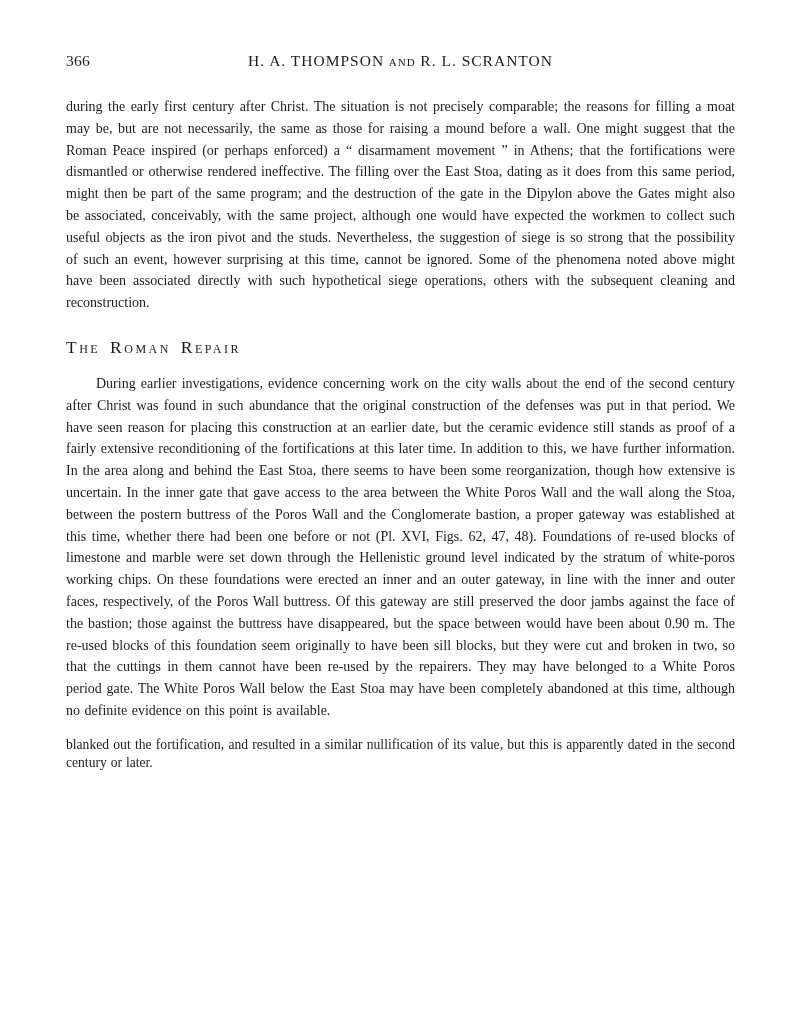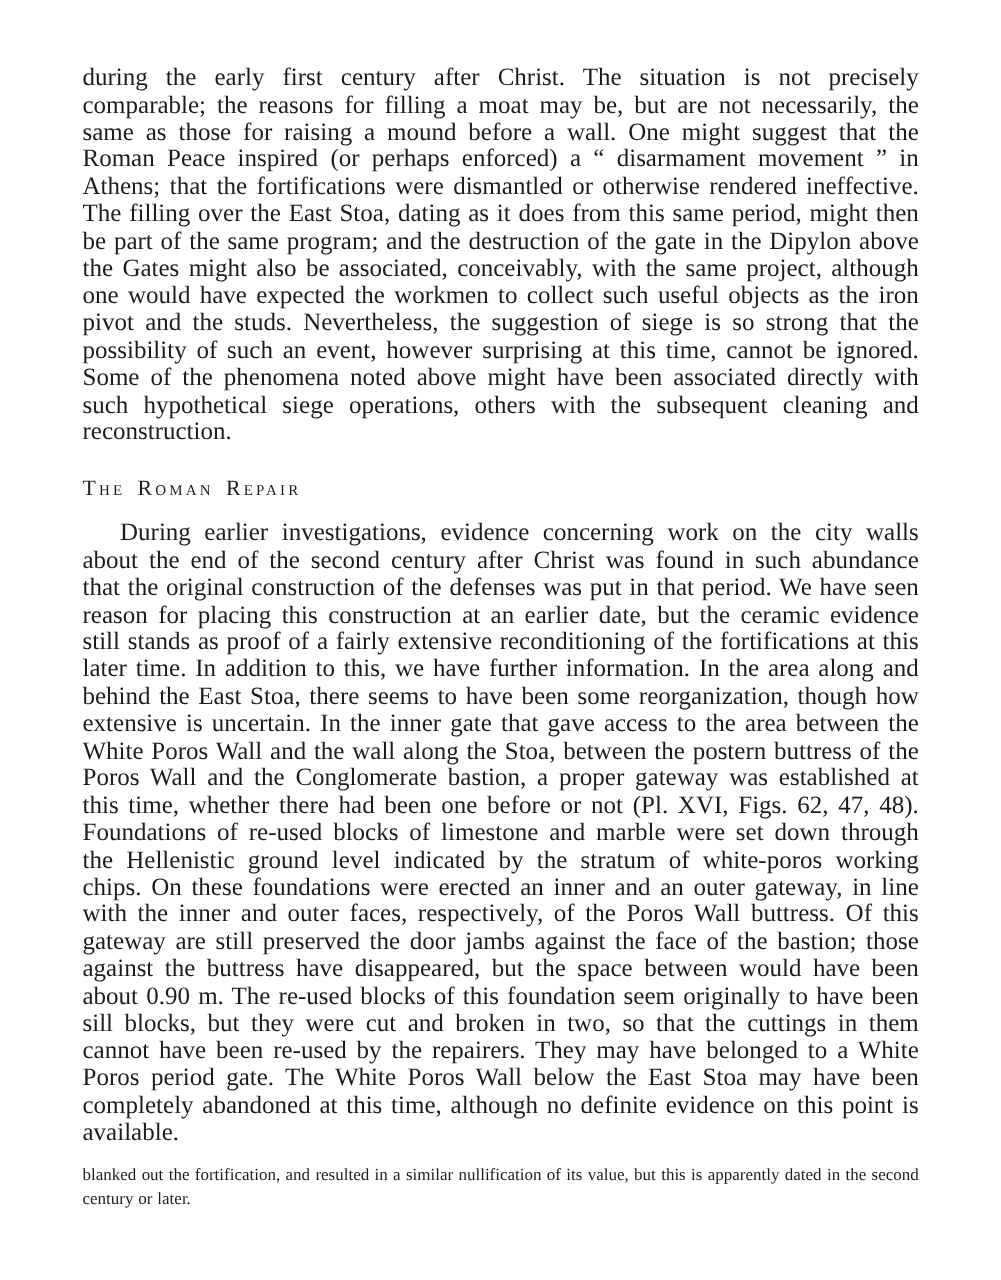--- a/index.html
+++ b/index.html
@@ -35,21 +35,21 @@
   }
   .running-title .caps {
     letter-spacing: 1px;
   }
   .running-title .connector {
     font-variant: small-caps;
     text-transform: lowercase;
     letter-spacing: 1px;
   }
   .para {
-    font-size: 20px;
+    font-size: 14px;
     line-height: 21.8px;
     text-align: justify;
     margin: 0;
     word-spacing: 1px;
   }
   .para.indent {
     text-indent: 30px;
   }
   .section-heading {
     text-align: left;
@@ -66,20 +66,24 @@
     text-align: justify;
     margin-top: 14px;
     word-spacing: 0.5px;
   }
 </style>
 </head>
 <body>
 
 <div class="page">
 
+  <header class="page-header">
+    <span class="page-number">366</span>
+    <span class="running-title"><span class="caps">H. A. THOMPSON</span> <span class="connector">and</span> <span class="caps">R. L. SCRANTON</span></span>
+  </header>
 
   <main class="page-body">
     <p class="para">during the early first century after Christ.  The situation is not precisely comparable; the reasons for filling a moat may be, but are not necessarily, the same as those for raising a mound before a wall.  One might suggest that the Roman Peace inspired (or perhaps enforced) a “ disarmament movement ” in Athens; that the fortifications were dismantled or otherwise rendered ineffective.  The filling over the East Stoa, dating as it does from this same period, might then be part of the same program; and the destruction of the gate in the Dipylon above the Gates might also be associated, conceivably, with the same project, although one would have expected the workmen to collect such useful objects as the iron pivot and the studs.  Nevertheless, the suggestion of siege is so strong that the possibility of such an event, however surprising at this time, cannot be ignored.  Some of the phenomena noted above might have been associated directly with such hypothetical siege operations, others with the subsequent cleaning and reconstruction.</p>
 
     <h2 class="section-heading">The Roman Repair</h2>
 
     <p class="para indent">During earlier investigations, evidence concerning work on the city walls about the end of the second century after Christ was found in such abundance that the original construction of the defenses was put in that period.  We have seen reason for placing this construction at an earlier date, but the ceramic evidence still stands as proof of a fairly extensive reconditioning of the fortifications at this later time. In addition to this, we have further information.  In the area along and behind the East Stoa, there seems to have been some reorganization, though how extensive is uncertain.  In the inner gate that gave access to the area between the White Poros Wall and the wall along the Stoa, between the postern buttress of the Poros Wall and the Conglomerate bastion, a proper gateway was established at this time, whether there had been one before or not (Pl. XVI, Figs. 62, 47, 48).  Foundations of re-used blocks of limestone and marble were set down through the Hellenistic ground level indicated by the stratum of white-poros working chips.  On these foundations were erected an inner and an outer gateway, in line with the inner and outer faces, respectively, of the Poros Wall buttress.  Of this gateway are still preserved the door jambs against the face of the bastion; those against the buttress have disappeared, but the space between would have been about 0.90 m.  The re-used blocks of this foundation seem originally to have been sill blocks, but they were cut and broken in two, so that the cuttings in them cannot have been re-used by the repairers.  They may have belonged to a White Poros period gate.  The White Poros Wall below the East Stoa may have been completely abandoned at this time, although no definite evidence on this point is available.</p>
   </main>
 
   <footer class="footnote">blanked out the fortification, and resulted in a similar nullification of its value, but this is apparently dated in the second century or later.</footer>

